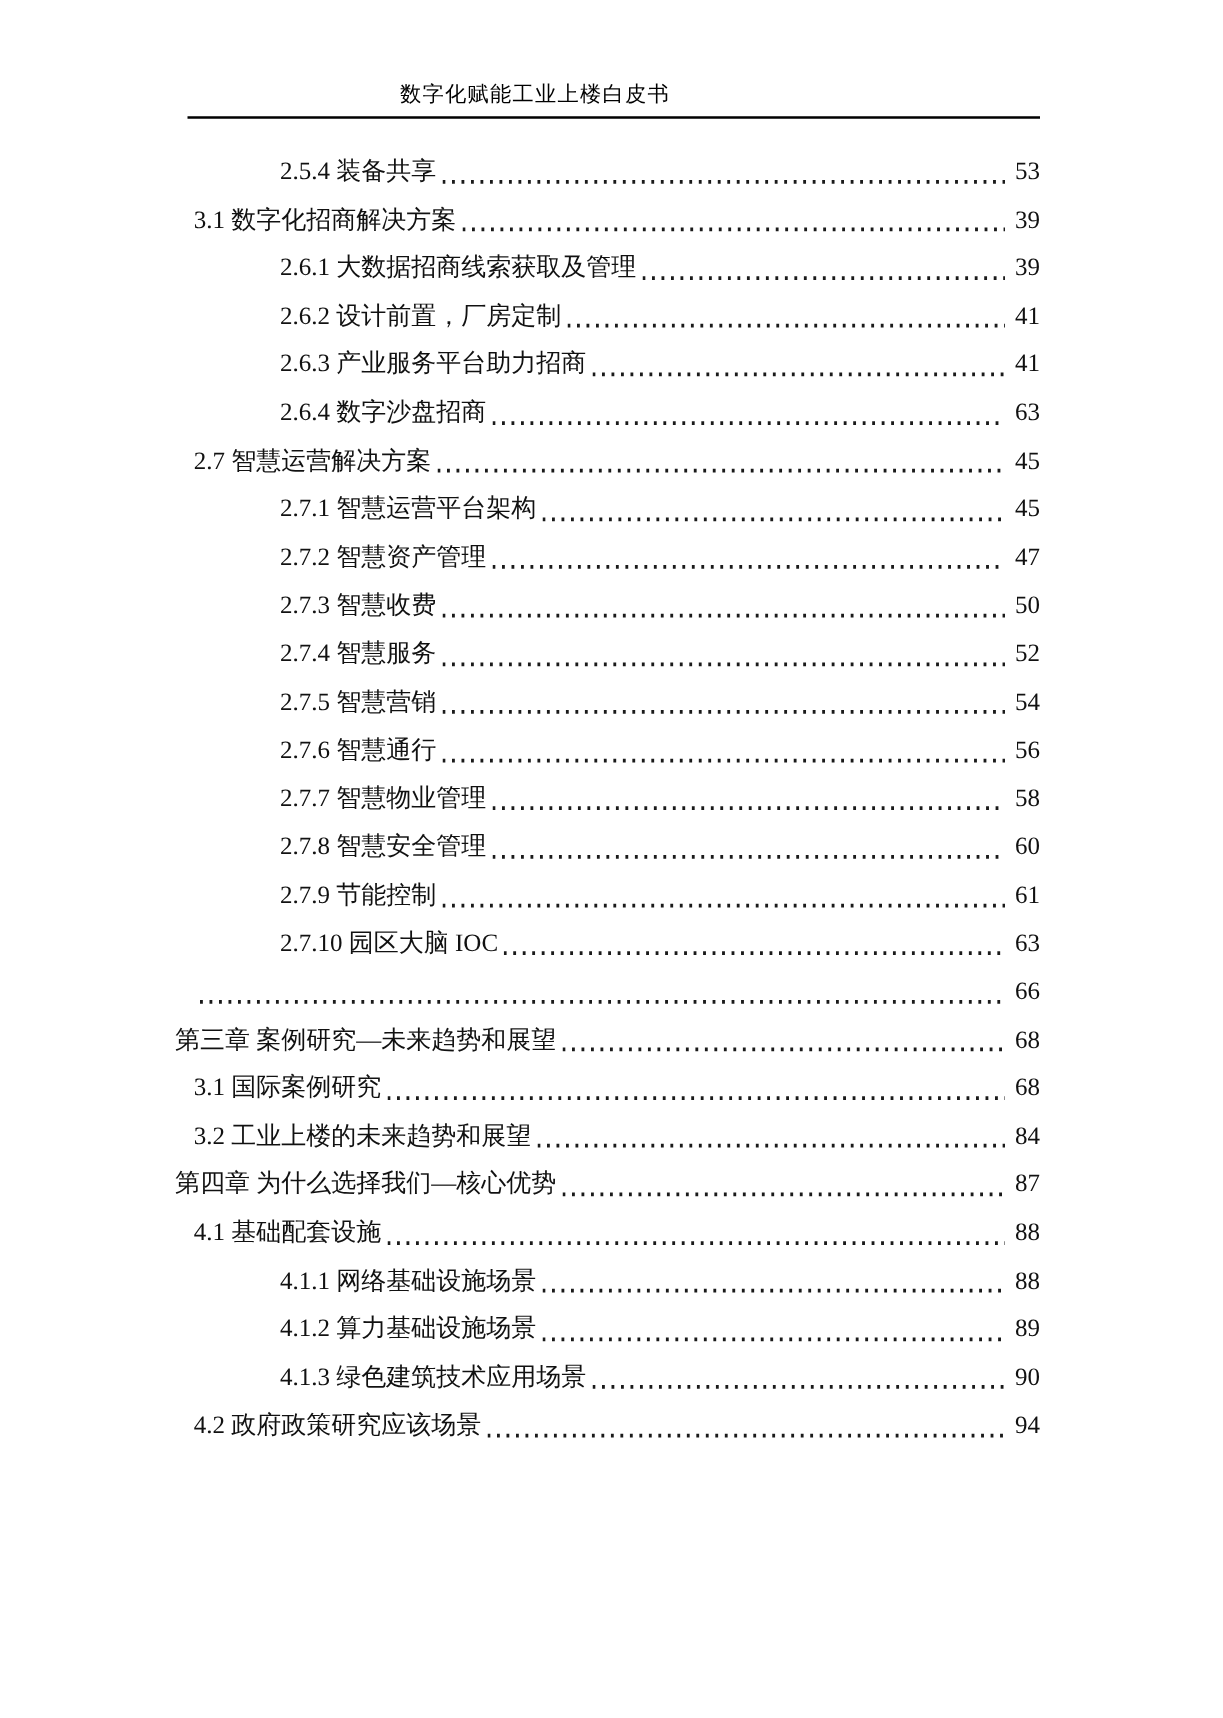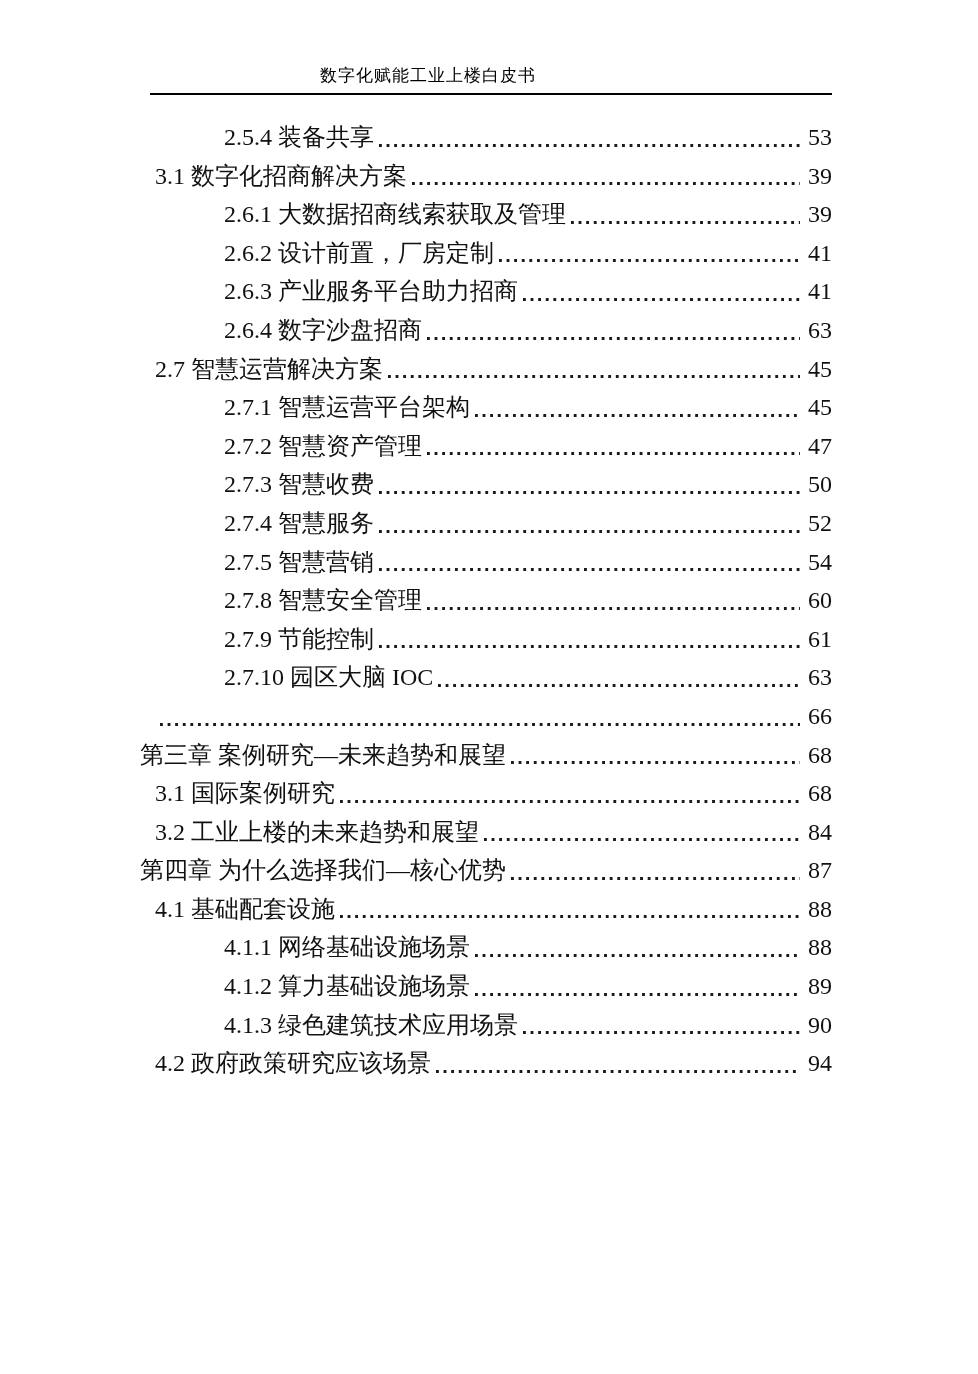--- a/index.html
+++ b/index.html
@@ -38,21 +38,21 @@
     position: absolute;
     top: 118px;
     left: 140px;
     width: 692px;
   }
   .toc-row {
     display: flex;
     align-items: flex-start;
     height: 38.6px;
     line-height: 38.6px;
-    font-size: 24px;
+    font-size: 20px;
     white-space: nowrap;
   }
   .toc-row.lvl2 { padding-left: 15px; }
   .toc-row.lvl3 { padding-left: 84px; }
   .toc-title {
     white-space: pre;
     flex: 0 0 auto;
   }
   .toc-dots {
     flex: 1 1 auto;
@@ -138,20 +138,30 @@
     <span class="toc-title">2.7.4 智慧服务</span>
     <span class="toc-dots"></span>
     <span class="toc-page">52</span>
   </div>
       <div class="toc-row lvl3">
     <span class="toc-title">2.7.5 智慧营销</span>
     <span class="toc-dots"></span>
     <span class="toc-page">54</span>
   </div>
       <div class="toc-row lvl3">
+    <span class="toc-title">2.7.6 智慧通行</span>
+    <span class="toc-dots"></span>
+    <span class="toc-page">56</span>
+  </div>
+      <div class="toc-row lvl3">
+    <span class="toc-title">2.7.7 智慧物业管理</span>
+    <span class="toc-dots"></span>
+    <span class="toc-page">58</span>
+  </div>
+      <div class="toc-row lvl3">
     <span class="toc-title">2.7.8 智慧安全管理</span>
     <span class="toc-dots"></span>
     <span class="toc-page">60</span>
   </div>
       <div class="toc-row lvl3">
     <span class="toc-title">2.7.9 节能控制</span>
     <span class="toc-dots"></span>
     <span class="toc-page">61</span>
   </div>
       <div class="toc-row lvl3">

